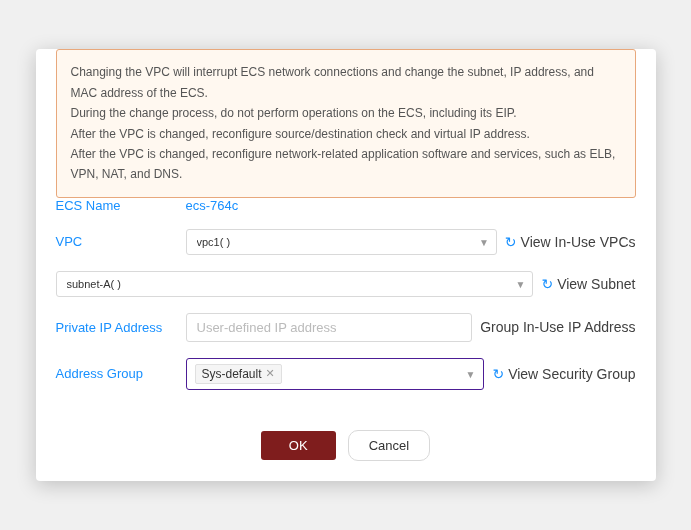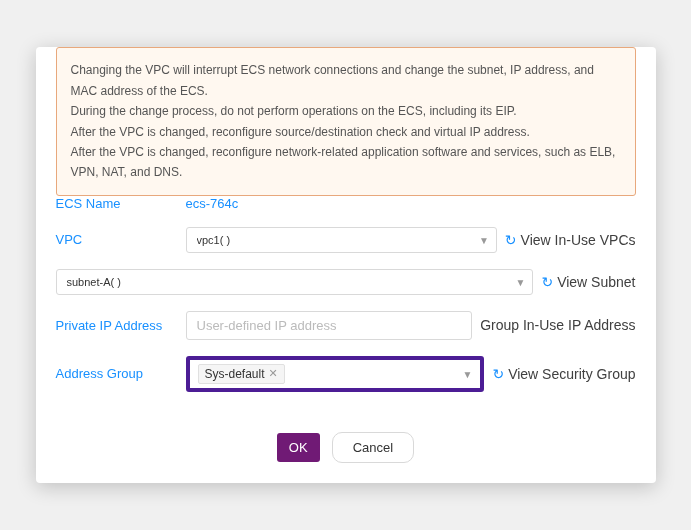--- a/index.html
+++ b/index.html
@@ -123,21 +123,21 @@
     .form-input::placeholder {
       color: #bbb;
     }
     .ecs-name-value {
       color: #1890ff;
       font-size: 13px;
     }
     .security-select-wrapper {
       position: relative;
       width: 100%;
-      border: 4px solid #4c1d95;
+      border: 1px solid #4c1d95;
       border-radius: 3px;
       background: #fff;
       display: flex;
       align-items: center;
       padding: 4px 28px 4px 8px;
       min-height: 32px;
     }
     .security-tag {
       display: inline-flex;
       align-items: center;
@@ -165,25 +165,25 @@
       font-size: 10px;
     }
     .dialog-footer {
       display: flex;
       justify-content: center;
       align-items: center;
       padding: 8px 20px 20px 20px;
       gap: 12px;
     }
     .btn-ok {
-      background: #701a75;
+      background: #7f1d1d;
       color: #fff;
       border: none;
       border-radius: 3px;
-      padding: 7px 12px;
+      padding: 7px 28px;
       font-size: 13px;
       cursor: pointer;
     }
     .btn-cancel {
       background: #fff;
       color: #333;
       border: 1px solid #d9d9d9;
       border-radius: 10px;
       padding: 7px 20px;
       font-size: 13px;

